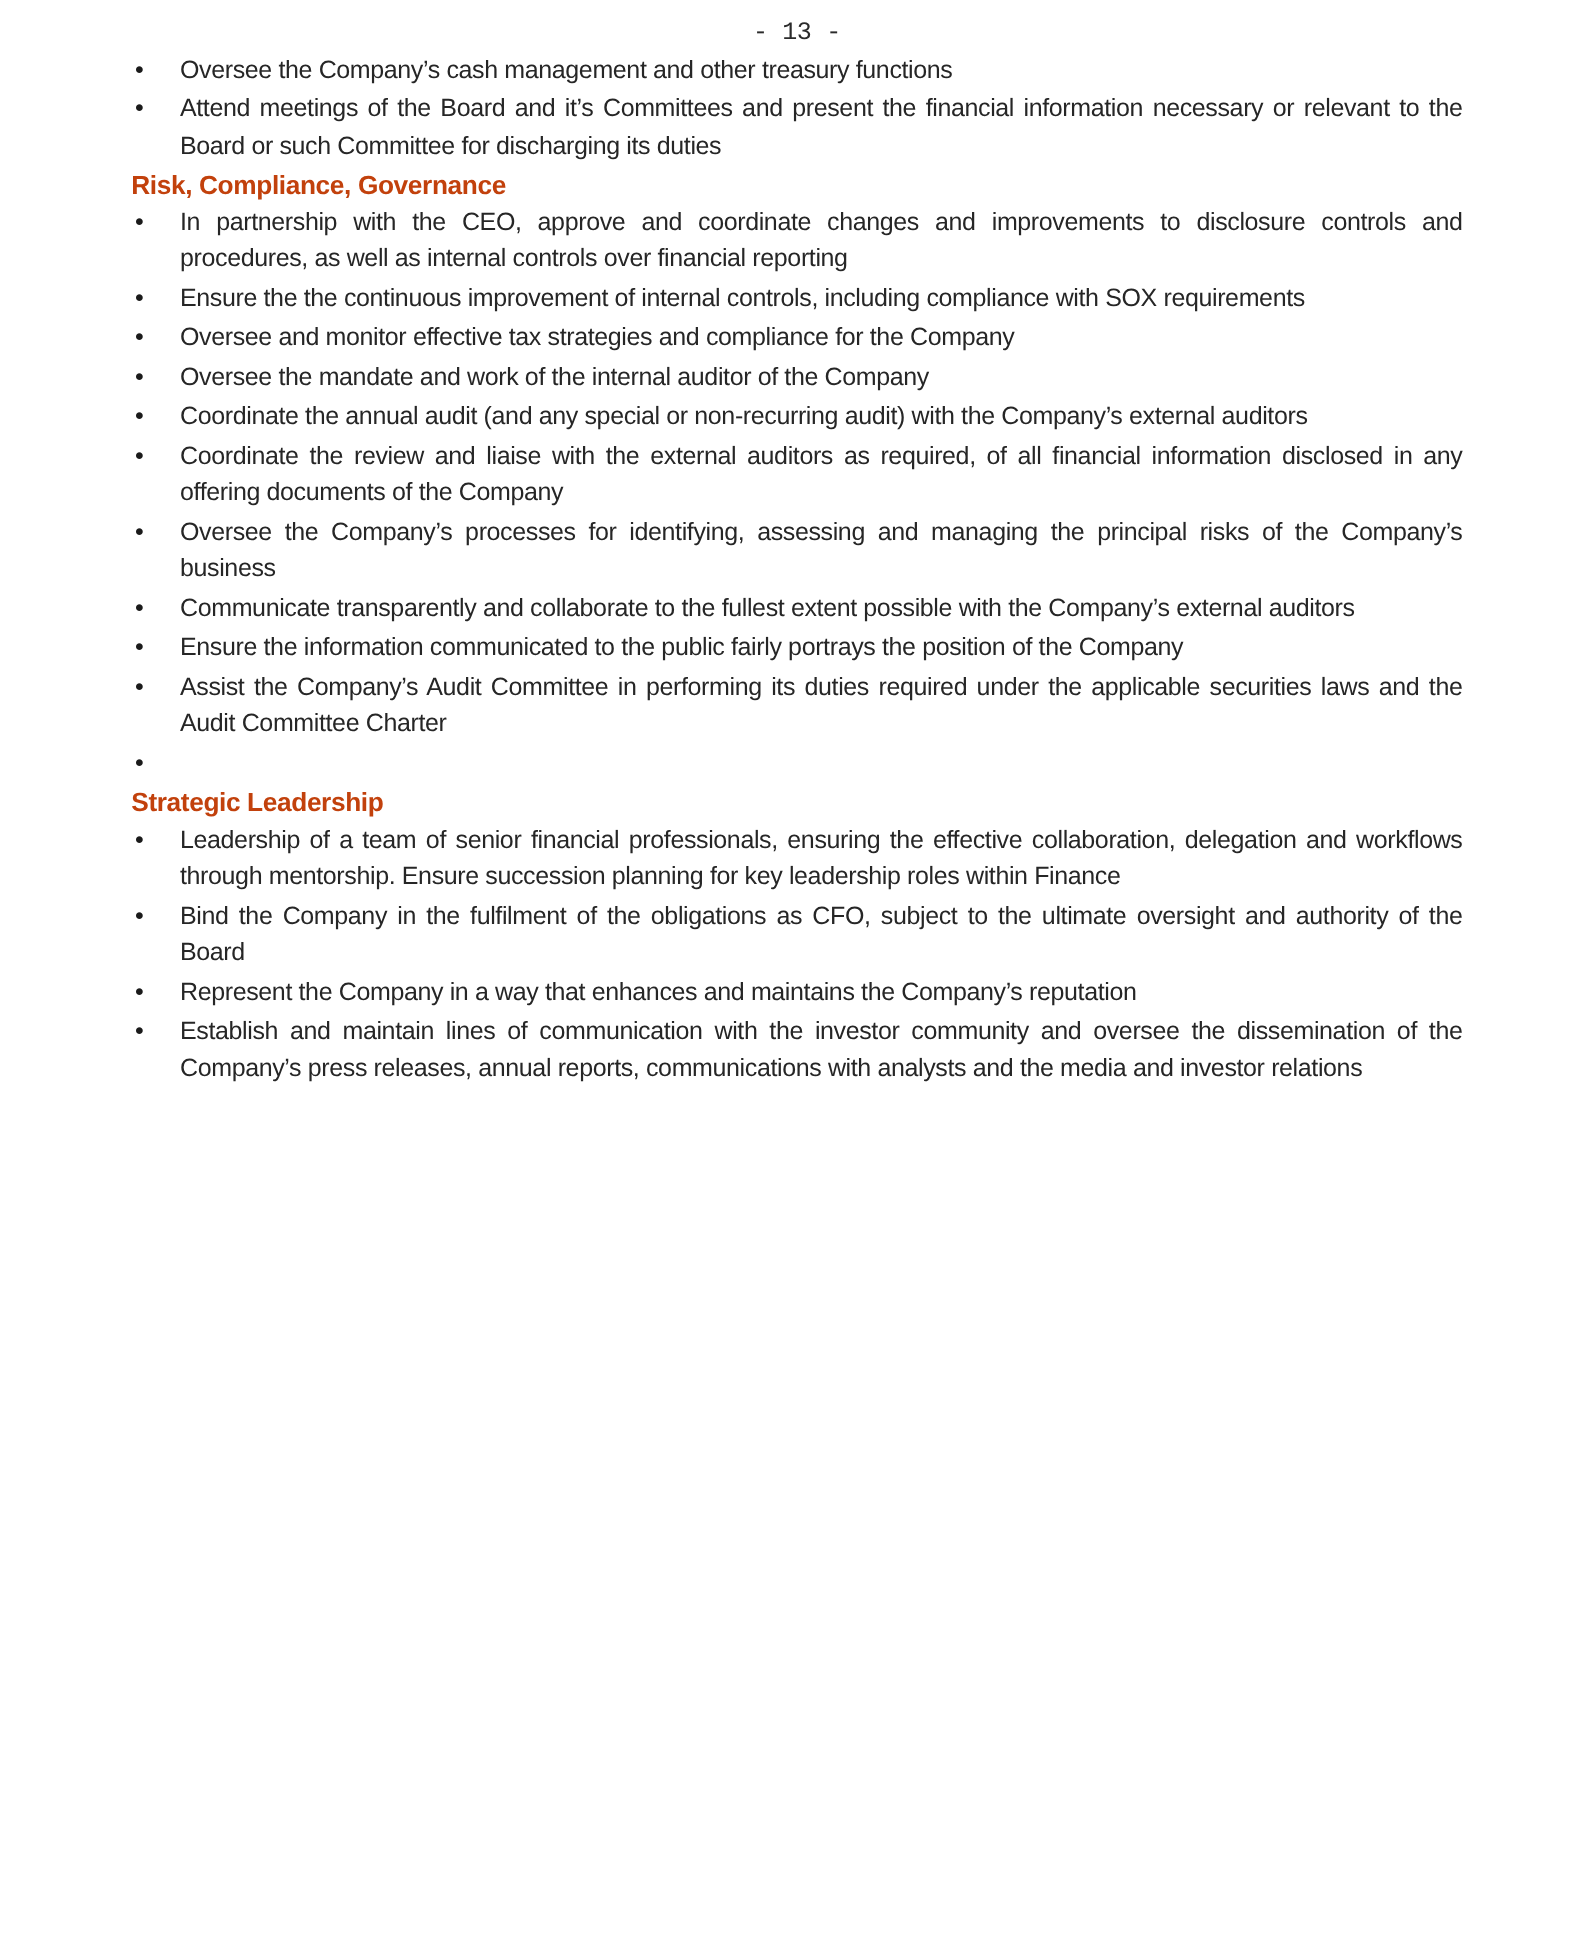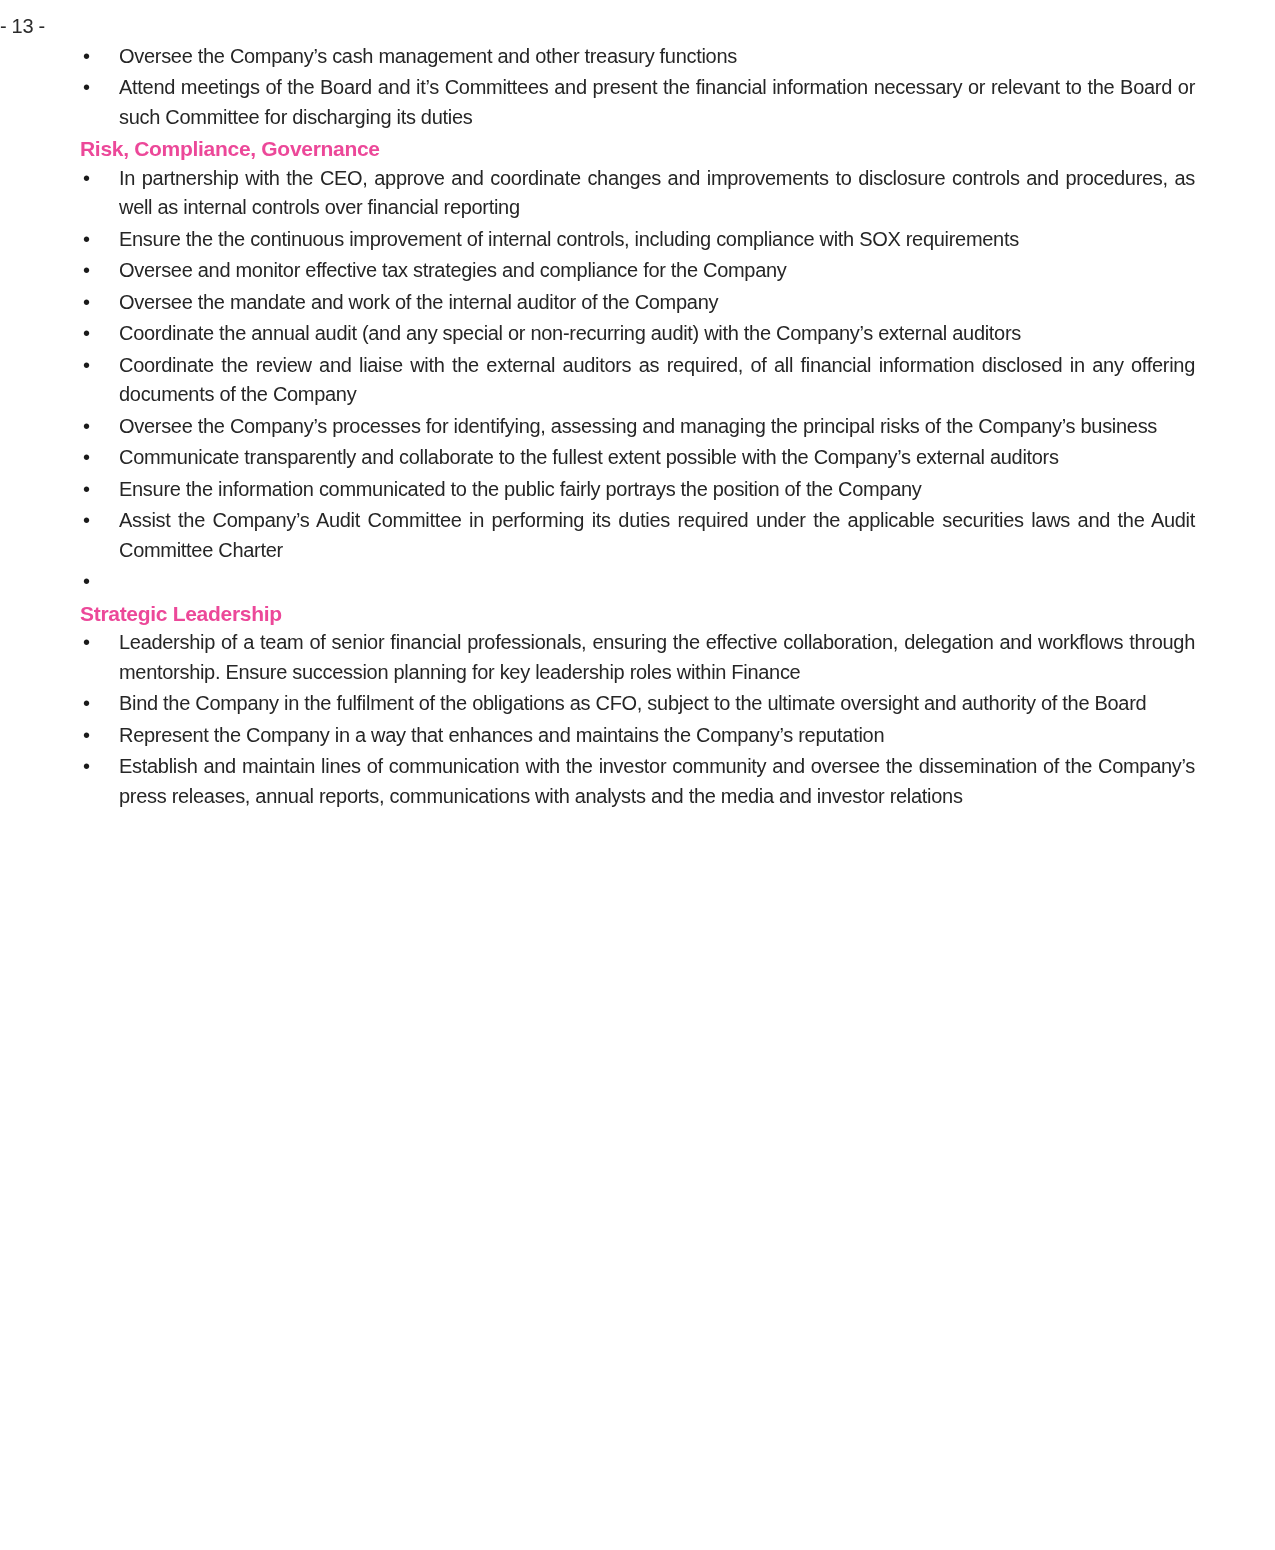--- a/index.html
+++ b/index.html
@@ -15,25 +15,26 @@
     color: #262626;
     font-family: "Liberation Sans", sans-serif;
     font-size: 20px;
     line-height: 29.5px;
     letter-spacing: -0.3px;
     overflow: hidden;
     box-sizing: border-box;
   }
   .page-number {
     padding-top: 12px;
-    text-align: left;
+    text-align: center;
     color: #2b2b2b;
+    font-family: Liberation Mono, monospace;
   }
   .content {
-    margin: 0 80px;
+    margin: 0 105px;
   }
   ul.bullets {
     list-style: none;
     margin: 0;
     padding: 0;
   }
   ul.bullets > li {
     position: relative;
     padding-left: 39px;
     text-align: justify;
@@ -46,21 +47,21 @@
     left: 3px;
     top: 0;
     color: #1a1a1a;
   }
   .list-intro {
     margin-top: 68px;
   }
   h2.section-heading {
     font-size: 21px;
     font-weight: bold;
-    color: #ec4899;
+    color: #c2410c;
     margin: 0;
     letter-spacing: -0.3px;
   }
   .heading-risk {
     margin-top: 84px;
     margin-bottom: 27px;
   }
   .heading-strategic {
     margin-top: 4px;
     margin-bottom: 5px;

